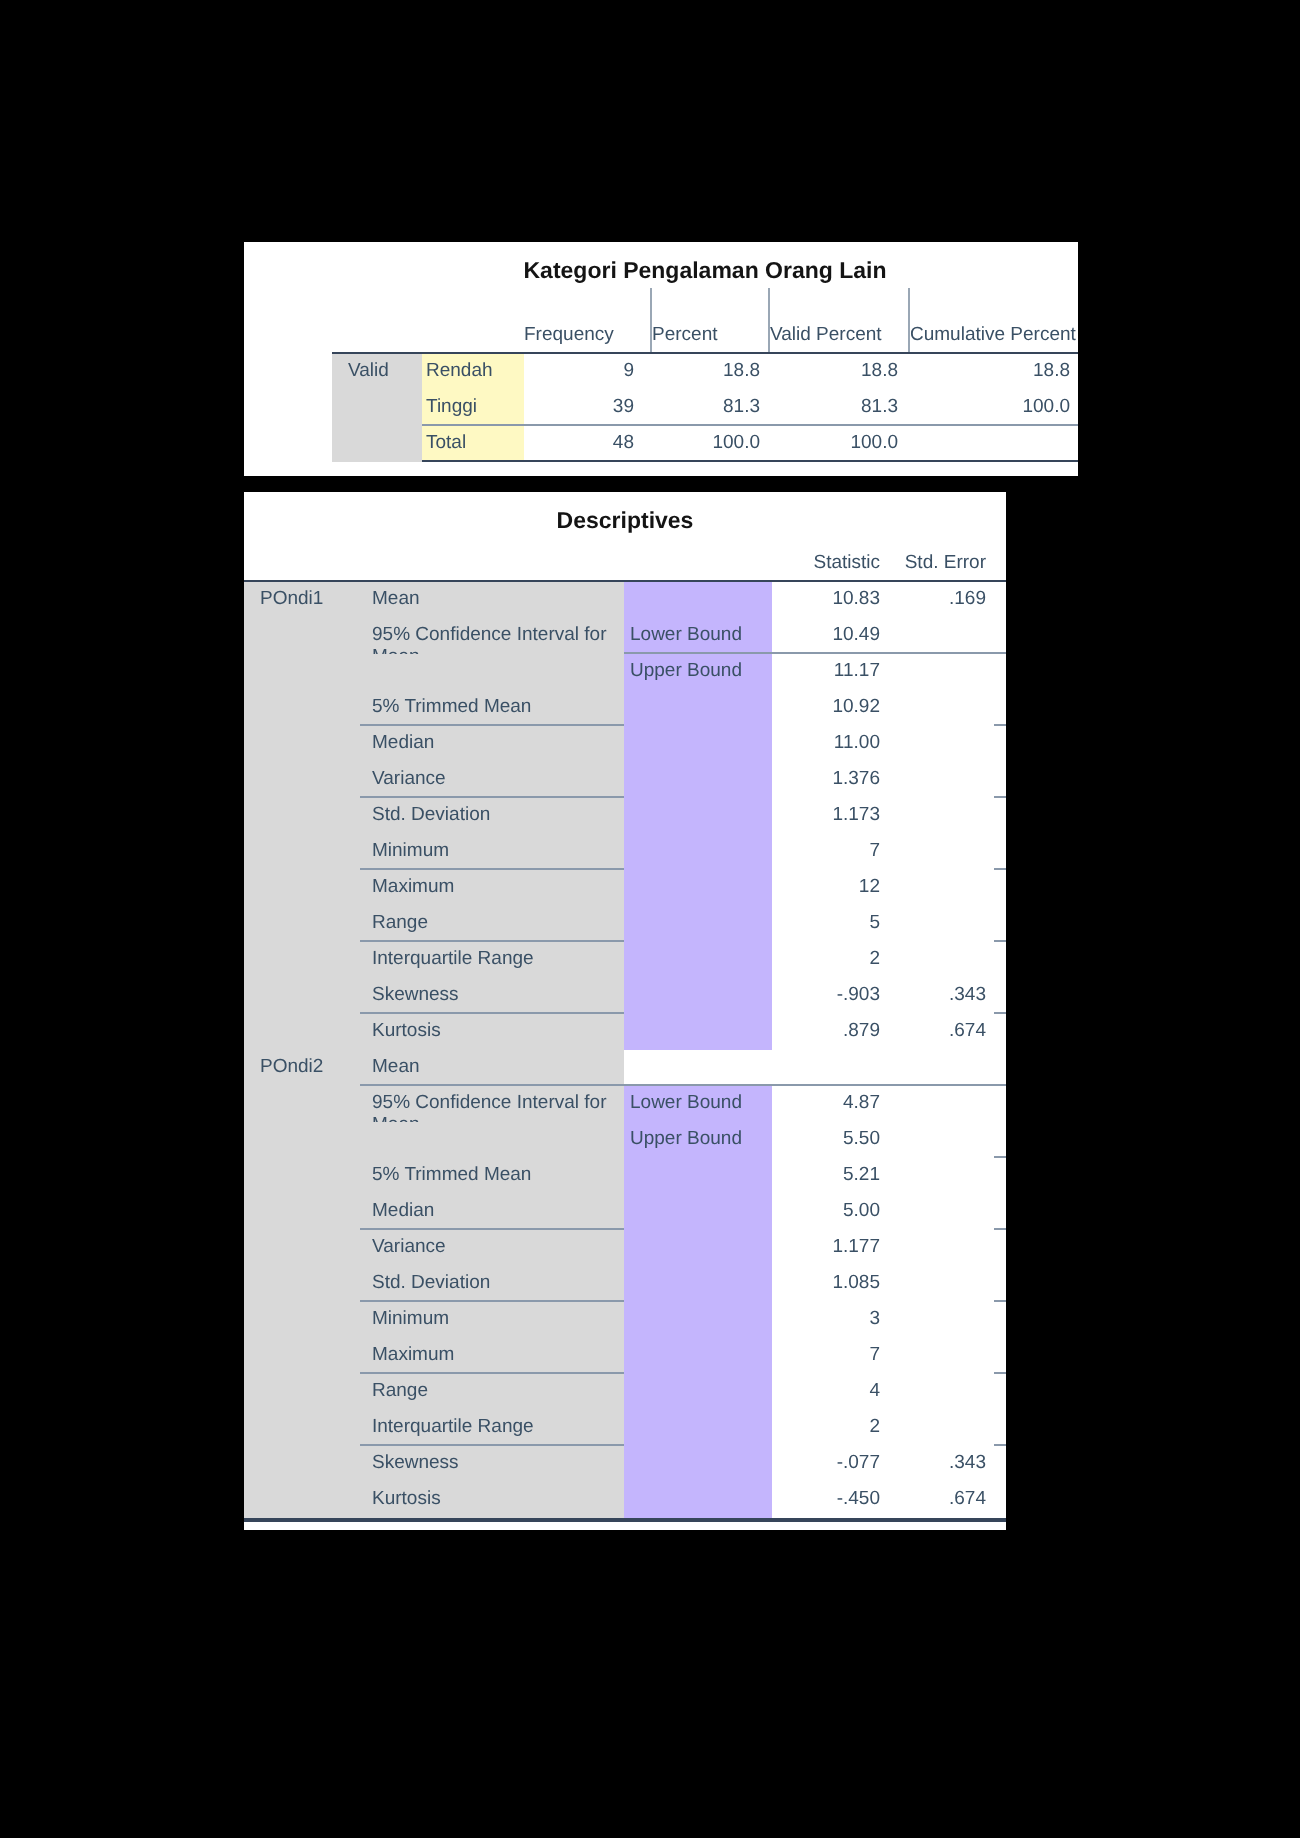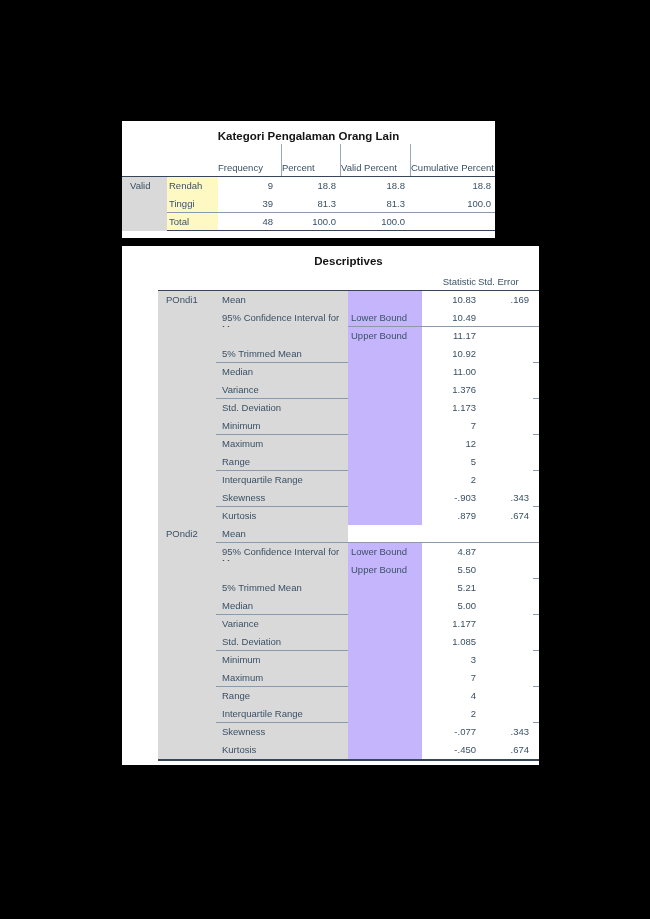--- a/index.html
+++ b/index.html
@@ -9,22 +9,22 @@
     font-family:"Liberation Sans", sans-serif;
     position:relative;
     overflow:hidden;
   }
   .panel{
     position:absolute;
     background:#fff;
     color:#3a5065;
     font-size:9.5px;
   }
-  #freq-panel{left:122px;top:121px;width:373px;height:117px;}
-  #desc-panel{left:122px;top:246px;width:381px;height:519px;padding-left:36px;}
+  #freq-panel{left:122px;top:121px;width:373px;height:117px;padding-left:44px;}
+  #desc-panel{left:122px;top:246px;width:381px;height:519px;}
   .tbl-title{
     text-align:center;
     font-weight:bold;
     font-size:11.5px;
     color:#141414;
     padding-top:9px;
   }
   
   .f-header{display:flex;height:32px;align-items:flex-end;border-bottom:1.5px solid #36455a;margin-top:2px;}
   .f-header .hc{box-sizing:border-box;text-align:left;padding-bottom:3px;line-height:10.5px;height:100%;display:flex;flex-direction:column;justify-content:flex-end;}
@@ -37,21 +37,21 @@
   .f-c2{width:51px;box-sizing:border-box;padding-left:2px;background:#fef9c3;}
   .f-c3{width:63px;box-sizing:border-box;text-align:right;padding-right:8px;}
   .f-c4{width:59px;box-sizing:border-box;text-align:right;padding-right:4px;}
   .f-c5{width:70px;box-sizing:border-box;text-align:right;padding-right:5px;}
   .f-c6{flex:1;box-sizing:border-box;text-align:right;padding-right:4px;}
   .f-h1{width:45px;} .f-h2{width:51px;} .f-h3{width:63px;} .f-h4{width:59px;} .f-h5{width:70px;} .f-h6{flex:1;}
   
   .d-header{display:flex;height:17px;line-height:17px;border-bottom:1.5px solid #36455a;margin-top:6px;}
   .d-h-spacer{width:264px;}
   .d-h-stat{width:56px;text-align:right;padding-right:2px;box-sizing:border-box;}
-  .d-h-se{width:55px;text-align:left;padding-right:4px;box-sizing:border-box;}
+  .d-h-se{width:55px;text-align:right;padding-right:4px;box-sizing:border-box;}
   #desc-rows{border-bottom:2px solid #36455a;}
   .drow{display:flex;height:18px;line-height:18px;}
   .d-c1{width:58px;box-sizing:border-box;padding-left:8px;background:#d9d9d9;}
   .rwrap{display:flex;flex:1;height:18px;box-sizing:border-box;}
   .rwrap.thin{border-bottom:1px solid #8a99ab;}
   .d-c2{width:132px;box-sizing:border-box;padding-left:6px;background:#d9d9d9;overflow:visible;position:relative;z-index:2;}
   .d-c2.merge{line-height:11px;padding-top:3px;height:36px;}
   .swrap{display:flex;flex:1;height:18px;box-sizing:border-box;}
   .swrap.thin{border-bottom:1px solid #8a99ab;}
   .d-c3{width:74px;box-sizing:border-box;padding-left:3px;background:#c4b5fd;}

